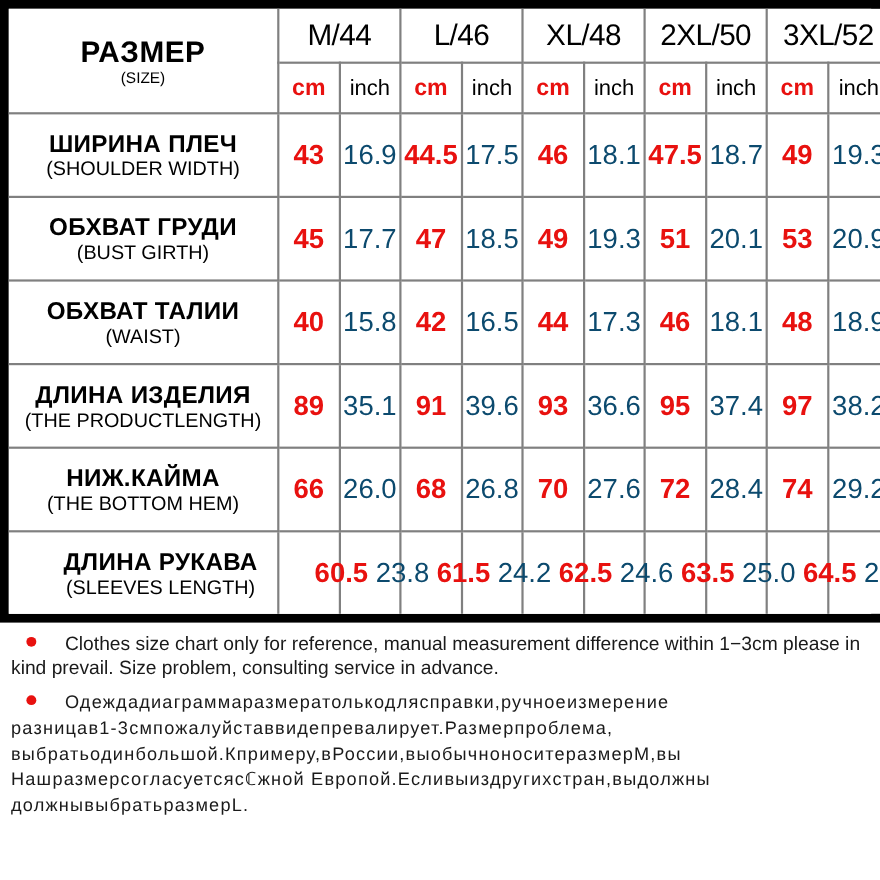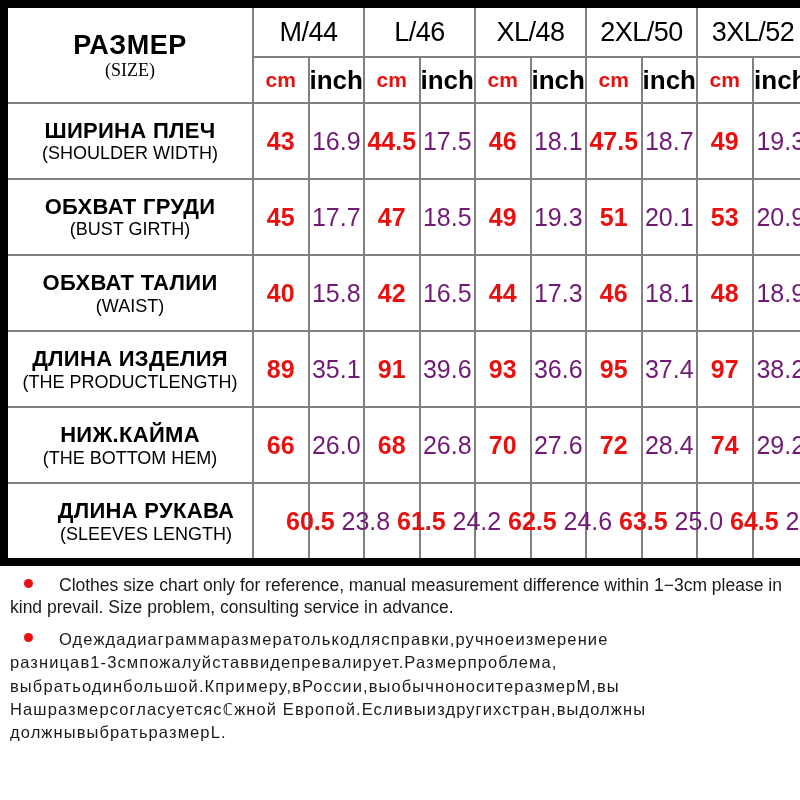--- a/index.html
+++ b/index.html
@@ -60,37 +60,36 @@
     height: 48px;
   }
   .unit-cm {
     color: #e8110f;
     font-size: 21px;
     font-weight: bold;
     height: 44px;
   }
   .unit-inch {
     color: #000000;
-    font-size: 26px;
-    font-weight: bold;
+    font-size: 20px;
+    font-weight: normal;
     height: 44px;
   }
 
   
   .hdr-label .ru {
     font-size: 27px;
     font-weight: bold;
     letter-spacing: 0.5px;
     line-height: 1.12;
   }
   .hdr-label .en {
-    font-size: 18px;
+    font-size: 14px;
     font-weight: 400;
     line-height: 1.15;
-    font-family: Liberation Serif, serif;
   }
 
   
   .row-label {
     padding: 4px 6px;
   }
   .row-label .ru {
     display: block;
     font-size: 22px;
     font-weight: bold;
@@ -103,21 +102,21 @@
     font-weight: 400;
     line-height: 1.15;
   }
 
   .val-cm {
     color: #e8110f;
     font-size: 25px;
     font-weight: bold;
   }
   .val-inch {
-    color: #701a75;
+    color: #0c4a6e;
     font-size: 25px;
     font-weight: 400;
   }
 
   
   .notes {
     position: absolute;
     left: 0;
     top: 566px;
     width: 800px;

